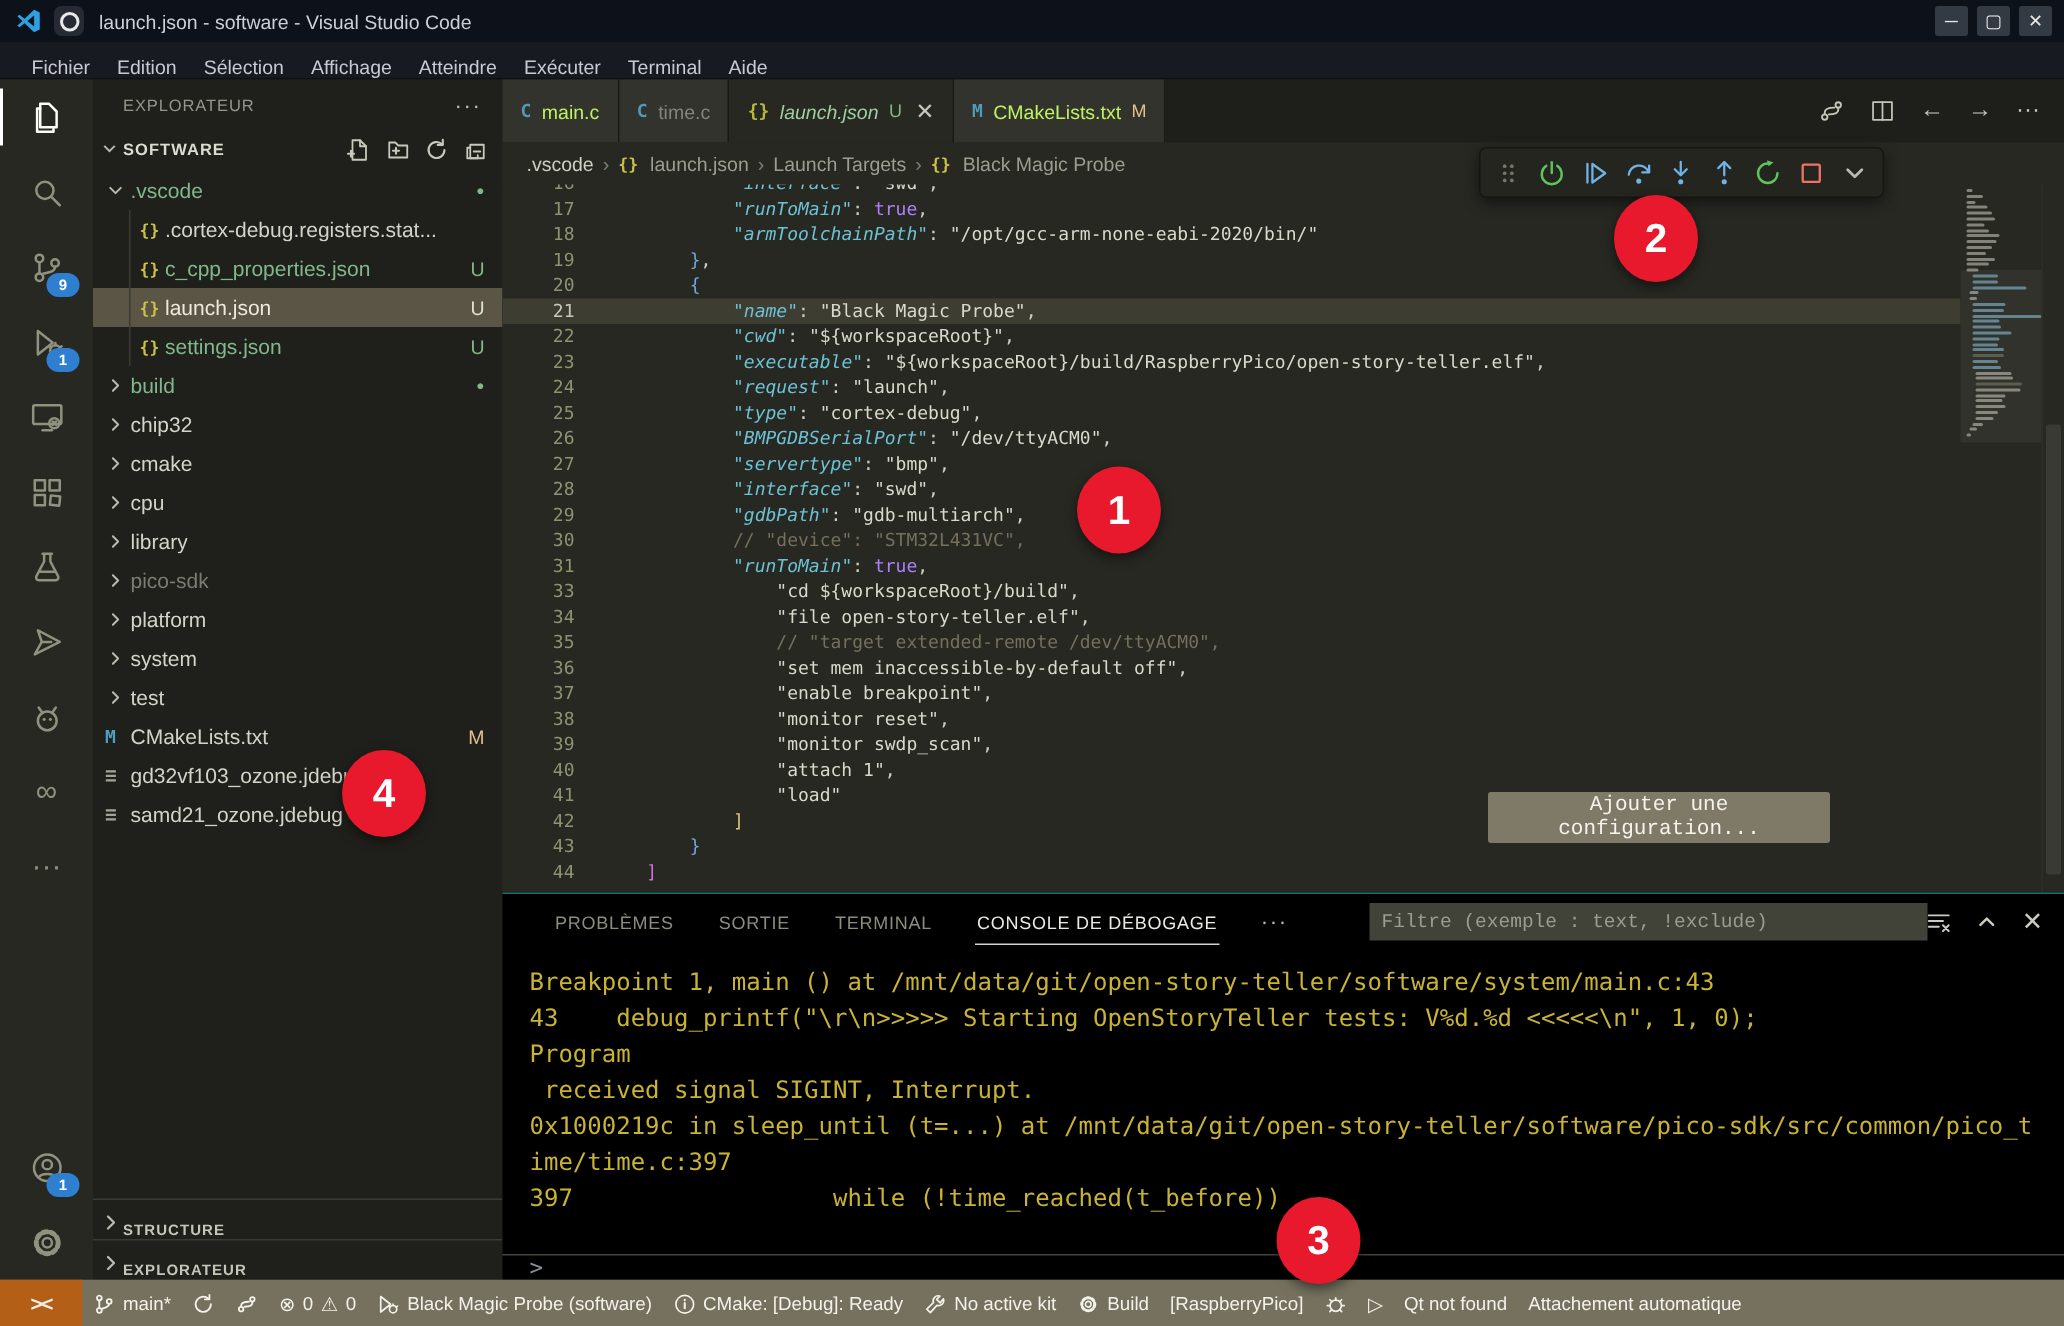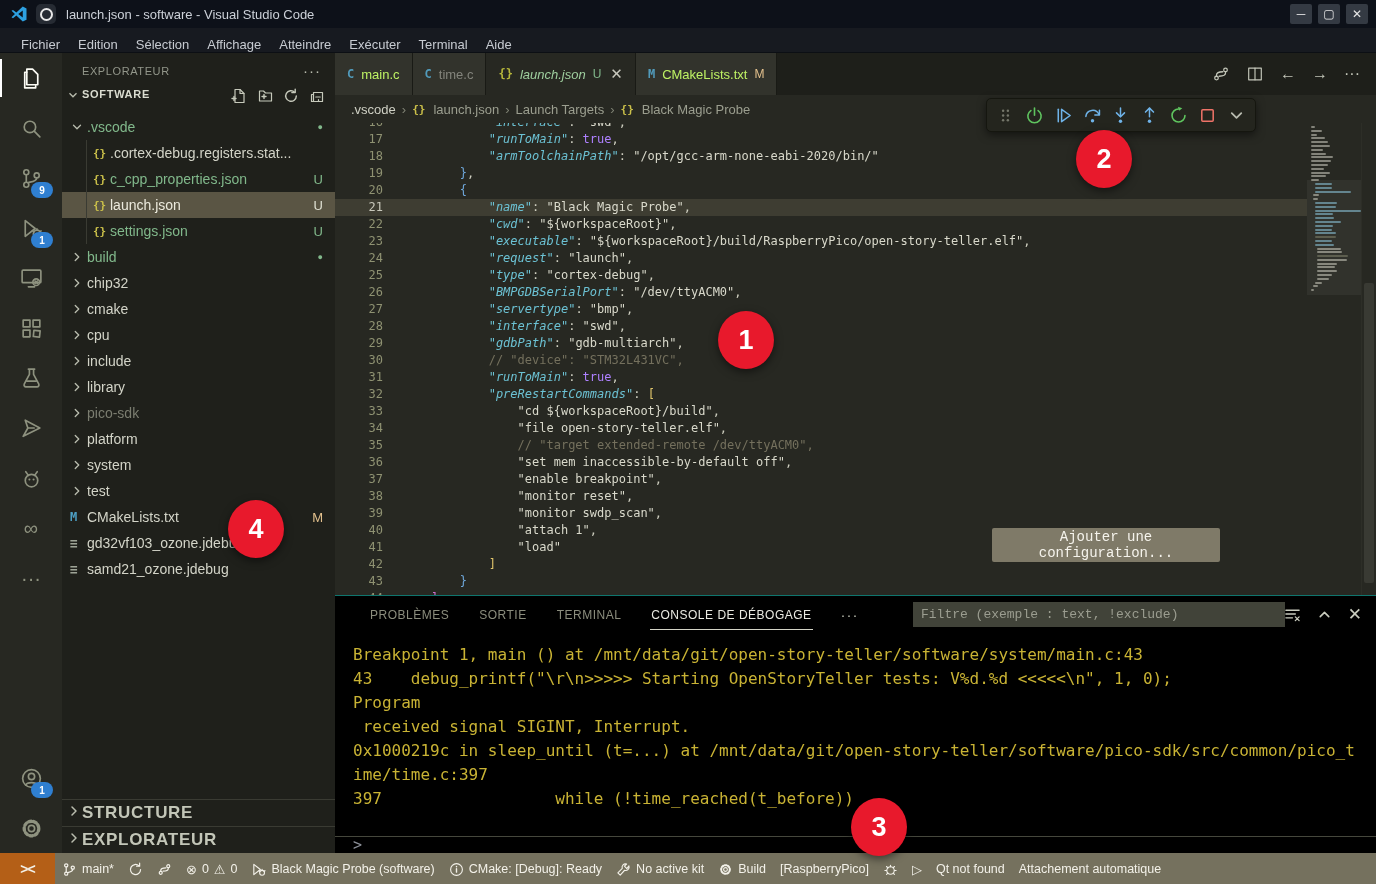--- a/index.html
+++ b/index.html
@@ -26,21 +26,21 @@
   .ab-item.active{color:#fdfdf6}
   .ab-item.active::before{content:"";position:absolute;left:0;top:6px;bottom:6px;width:2px;background:#fff}
   .ab-item svg{width:25px;height:25px}
   .ab-glyph{font-size:20px;line-height:1}
   .ab-badge{position:absolute;right:9px;bottom:5px;min-width:16px;height:16px;border-radius:9px;background:#2f7fd1;color:#fff;font-size:10px;display:flex;align-items:center;justify-content:center;padding:0 3px;font-weight:bold}
   .ab-spacer{flex:1}
   
   .sidebar{width:273px;background:#1f201b;flex:none;display:flex;flex-direction:column;position:relative}
   .sb-header{height:35px;display:flex;align-items:center;padding:0 14px 0 20px;color:#9296 88;color:#92968a;font-size:11px;letter-spacing:.6px}
   .sb-header .dots{margin-left:auto;color:#b9bcae;font-size:15px;letter-spacing:1px}
-  .section-row{height:24px;display:flex;align-items:flex-start;padding:0 10px 0 4px;color:#dadcd0;font-size:11px;font-weight:bold;letter-spacing:.7px}
+  .section-row{height:24px;display:flex;align-items:center;padding:0 10px 0 4px;color:#dadcd0;font-size:11px;font-weight:bold;letter-spacing:.7px}
   .section-row .chev{width:16px;color:#b9bcae}
   .section-actions{margin-left:auto;display:flex;gap:10px;color:#c6c9bb}
   .section-actions svg{width:16px;height:16px}
   .tree{margin-top:2px}
   .tree-row{height:26px;display:flex;align-items:center;font-size:14px;color:#d3d4c8;padding-left:8px;position:relative}
   .tree-row .tguide{align-self:stretch;width:1px;background:#3a3b33;margin:0 6px 0 16px}
   .tree-row.selected{background:#5a5544;color:#eceadd}
   .tree-row .slot{width:17px;display:flex;align-items:center;justify-content:flex-start;flex:none;color:#b9bcae}
   .tree-row .slot svg{width:14px;height:14px}
   .fi{font-family:"DejaVu Sans Mono",monospace;font-size:11px;font-weight:bold}
@@ -48,21 +48,21 @@
   .fi-cmake{color:#4d9fc4;font-size:12px}
   .fi-list{color:#9ea396;font-size:13px}
   .lab{white-space:nowrap;overflow:hidden;text-overflow:ellipsis}
   .lab.green{color:#81b88b}
   .lab.dim{color:#7b7d70}
   .gitb{margin-left:auto;padding-right:12px;font-size:13px;color:#81b88b}
   .gitb.orange{color:#e2c08d}
   .gitb.white{color:#dfe0d2}
   .gitb.dot{font-size:9px}
   .sb-bottom{position:absolute;bottom:0;left:0;right:0}
-  .sb-bsec{height:26px;display:flex;align-items:center;border-top:1px solid #3a3b33;color:#c3c6b8;font-size:17px;font-weight:bold;letter-spacing:.7px;padding-left:4px}
+  .sb-bsec{height:26px;display:flex;align-items:flex-end;border-top:1px solid #3a3b33;color:#c3c6b8;font-size:10px;font-weight:bold;letter-spacing:.7px;padding-left:4px}
   .sb-bsec .chev{width:16px;color:#b9bcae}
   
   .editor-col{flex:1;display:flex;flex-direction:column;min-width:0;position:relative}
   .tabbar{height:42px;background:#1e1f1a;display:flex;align-items:stretch;flex:none}
   .tab{display:flex;align-items:center;padding:0 12px;font-size:13px;background:#32332c;color:#a9aa9e;border-right:1px solid #191a15;gap:7px;white-space:nowrap}
   .tab .ticon{font-family:"DejaVu Sans Mono",monospace;font-weight:bold;font-size:12px}
   .ticon.c{color:#519aba}
   .ticon.json{color:#b7b73b}
   .ticon.cmake{color:#519aba}
   .tab.active{background:#272822;color:#c8e0b9}
@@ -393,28 +393,20 @@
             </svg>
           </span>
           <span class="lab">cpu</span>
         </div>
         <div class="tree-row">
           <span class="slot">
             <svg viewBox="0 0 16 16" fill="none" stroke="currentColor" stroke-width="1.6" stroke-linecap="round" stroke-linejoin="round">
               <path d="M6 4l4 4-4 4" stroke-width="1.5"></path>
             </svg>
           </span>
-          <span class="lab">include</span>
-        </div>
-        <div class="tree-row">
-          <span class="slot">
-            <svg viewBox="0 0 16 16" fill="none" stroke="currentColor" stroke-width="1.6" stroke-linecap="round" stroke-linejoin="round">
-              <path d="M6 4l4 4-4 4" stroke-width="1.5"></path>
-            </svg>
-          </span>
           <span class="lab">library</span>
         </div>
         <div class="tree-row">
           <span class="slot">
             <svg viewBox="0 0 16 16" fill="none" stroke="currentColor" stroke-width="1.6" stroke-linecap="round" stroke-linejoin="round">
               <path d="M6 4l4 4-4 4" stroke-width="1.5"></path>
             </svg>
           </span>
           <span class="lab dim">pico-sdk</span>
         </div>
@@ -594,24 +586,20 @@
               <span class="ln">29</span>
               <span class="codec"><span class="ind"></span><span class="ind"></span><span class="ind"></span><span class="tk-k">"gdbPath"</span><span class="tk-p">: </span><span class="tk-s">"gdb-multiarch"</span><span class="tk-p">,</span></span>
             </div>
             <div class="code-row">
               <span class="ln">30</span>
               <span class="codec"><span class="ind"></span><span class="ind"></span><span class="ind"></span><span class="tk-c">// "device": "STM32L431VC",</span></span>
             </div>
             <div class="code-row">
               <span class="ln">31</span>
               <span class="codec"><span class="ind"></span><span class="ind"></span><span class="ind"></span><span class="tk-k">"runToMain"</span><span class="tk-p">: </span><span class="tk-b">true</span><span class="tk-p">,</span></span>
-            </div>
-            <div class="code-row">
-              <span class="ln">32</span>
-              <span class="codec"><span class="ind"></span><span class="ind"></span><span class="ind"></span><span class="tk-k">"preRestartCommands"</span><span class="tk-p">: </span><span class="tk-y">[</span></span>
             </div>
             <div class="code-row">
               <span class="ln">33</span>
               <span class="codec"><span class="ind"></span><span class="ind"></span><span class="ind"></span><span class="ind"></span><span class="tk-s">"cd ${workspaceRoot}/build"</span><span class="tk-p">,</span></span>
             </div>
             <div class="code-row">
               <span class="ln">34</span>
               <span class="codec"><span class="ind"></span><span class="ind"></span><span class="ind"></span><span class="ind"></span><span class="tk-s">"file open-story-teller.elf"</span><span class="tk-p">,</span></span>
             </div>
             <div class="code-row">

